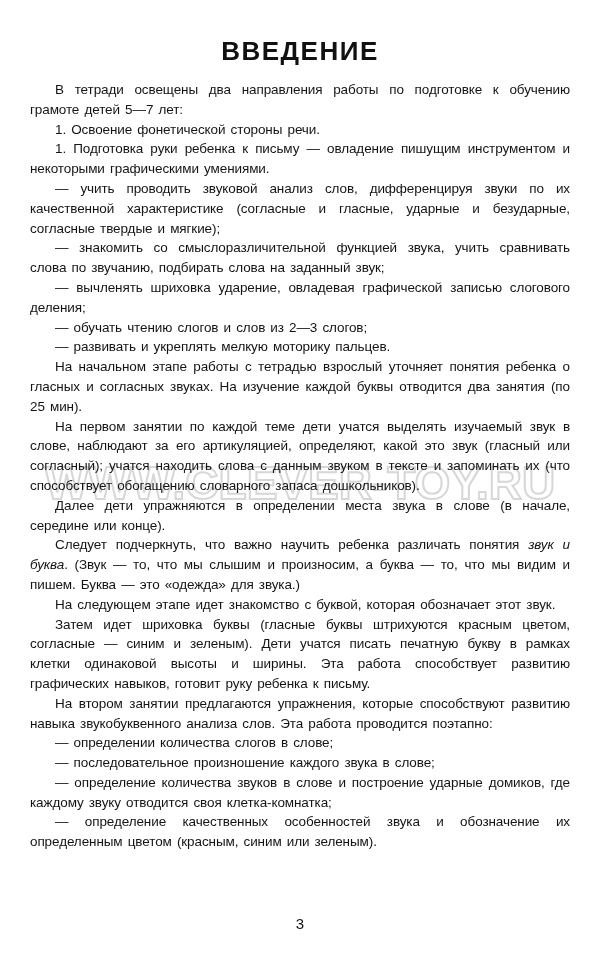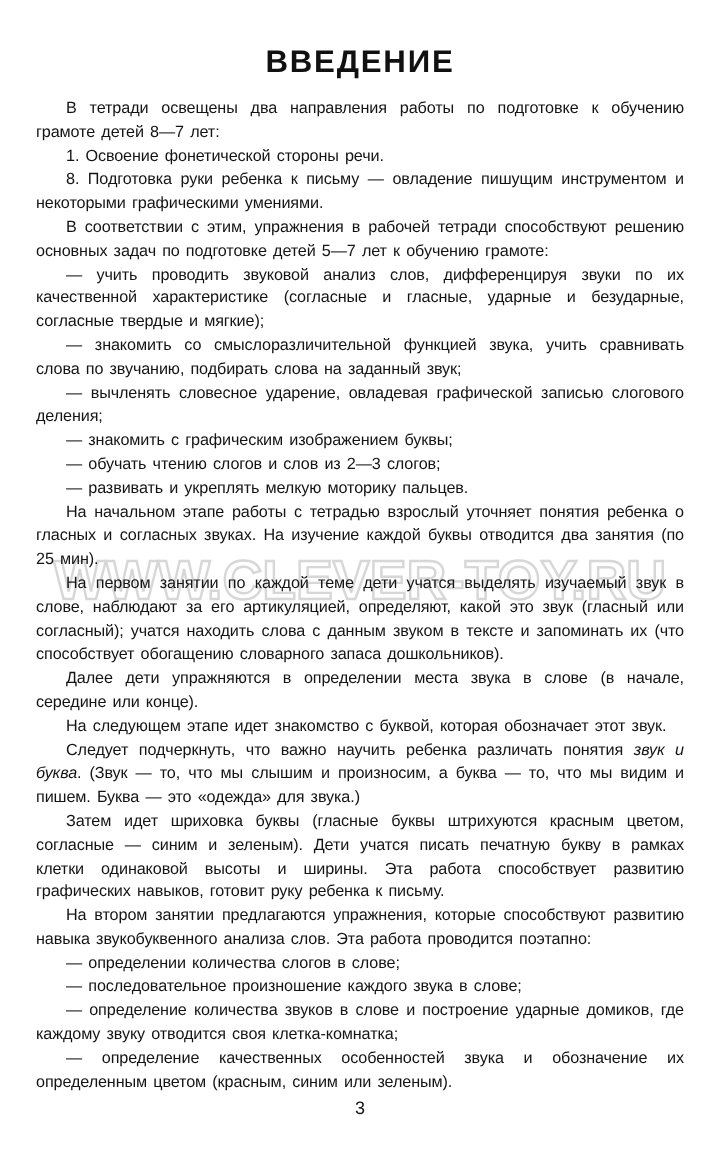--- a/index.html
+++ b/index.html
@@ -62,35 +62,33 @@
     color: #141414;
   }
 </style>
 </head>
 <body>
 
 <div class="page">
   <h1 class="title">ВВЕДЕНИЕ</h1>
 
   <div class="body">
-    <p class="para">В тетради освещены два направления работы по подготовке к обучению грамоте детей 8—7 лет:</p>
+    <p class="para">В тетради освещены два направления работы по подготовке к обучению грамоте детей 5—7 лет:</p>
     <p class="para">1. Освоение фонетической стороны речи.</p>
-    <p class="para">8. Подготовка руки ребенка к письму — овладение пишущим инструментом и некоторыми графическими умениями.</p>
-    <p class="para">В соответствии с этим, упражнения в рабочей тетради способствуют решению основных задач по подготовке детей 5—7 лет к обучению грамоте:</p>
+    <p class="para">1. Подготовка руки ребенка к письму — овладение пишущим инструментом и некоторыми графическими умениями.</p>
     <p class="para">— учить проводить звуковой анализ слов, дифференцируя звуки по их качественной характеристике (согласные и гласные, ударные и безударные, согласные твердые и мягкие);</p>
     <p class="para">— знакомить со смыслоразличительной функцией звука, учить сравнивать слова по звучанию, подбирать слова на заданный звук;</p>
-    <p class="para">— вычленять словесное ударение, овладевая графической записью слогового деления;</p>
-    <p class="para">— знакомить с графическим изображением буквы;</p>
+    <p class="para">— вычленять шриховка ударение, овладевая графической записью слогового деления;</p>
     <p class="para">— обучать чтению слогов и слов из 2—3 слогов;</p>
     <p class="para">— развивать и укреплять мелкую моторику пальцев.</p>
     <p class="para">На начальном этапе работы с тетрадью взрослый уточняет понятия ребенка о гласных и согласных звуках. На изучение каждой буквы отводится два занятия (по 25 мин).</p>
     <p class="para">На первом занятии по каждой теме дети учатся выделять изучаемый звук в слове, наблюдают за его артикуляцией, определяют, какой это звук (гласный или согласный); учатся находить слова с данным звуком в тексте и запоминать их (что способствует обогащению словарного запаса дошкольников).</p>
     <p class="para">Далее дети упражняются в определении места звука в слове (в начале, середине или конце).</p>
+    <p class="para"><span>Следует подчеркнуть, что важно научить ребенка различать понятия </span><i>звук и буква</i><span>. (Звук — то, что мы слышим и произносим, а буква — то, что мы видим и пишем. Буква — это «одежда» для звука.)</span></p>
     <p class="para">На следующем этапе идет знакомство с буквой, которая обозначает этот звук.</p>
-    <p class="para"><span>Следует подчеркнуть, что важно научить ребенка различать понятия </span><i>звук и буква</i><span>. (Звук — то, что мы слышим и произносим, а буква — то, что мы видим и пишем. Буква — это «одежда» для звука.)</span></p>
     <p class="para">Затем идет шриховка буквы (гласные буквы штрихуются красным цветом, согласные — синим и зеленым). Дети учатся писать печатную букву в рамках клетки одинаковой высоты и ширины. Эта работа способствует развитию графических навыков, готовит руку ребенка к письму.</p>
     <p class="para">На втором занятии предлагаются упражнения, которые способствуют развитию навыка звукобуквенного анализа слов. Эта работа проводится поэтапно:</p>
     <p class="para">— определении количества слогов в слове;</p>
     <p class="para">— последовательное произношение каждого звука в слове;</p>
     <p class="para">— определение количества звуков в слове и построение ударные домиков, где каждому звуку отводится своя клетка-комнатка;</p>
     <p class="para">— определение качественных особенностей звука и обозначение их определенным цветом (красным, синим или зеленым).</p>
 
   </div>
 
   <div class="watermark">WWW.CLEVER-TOY.RU</div>

